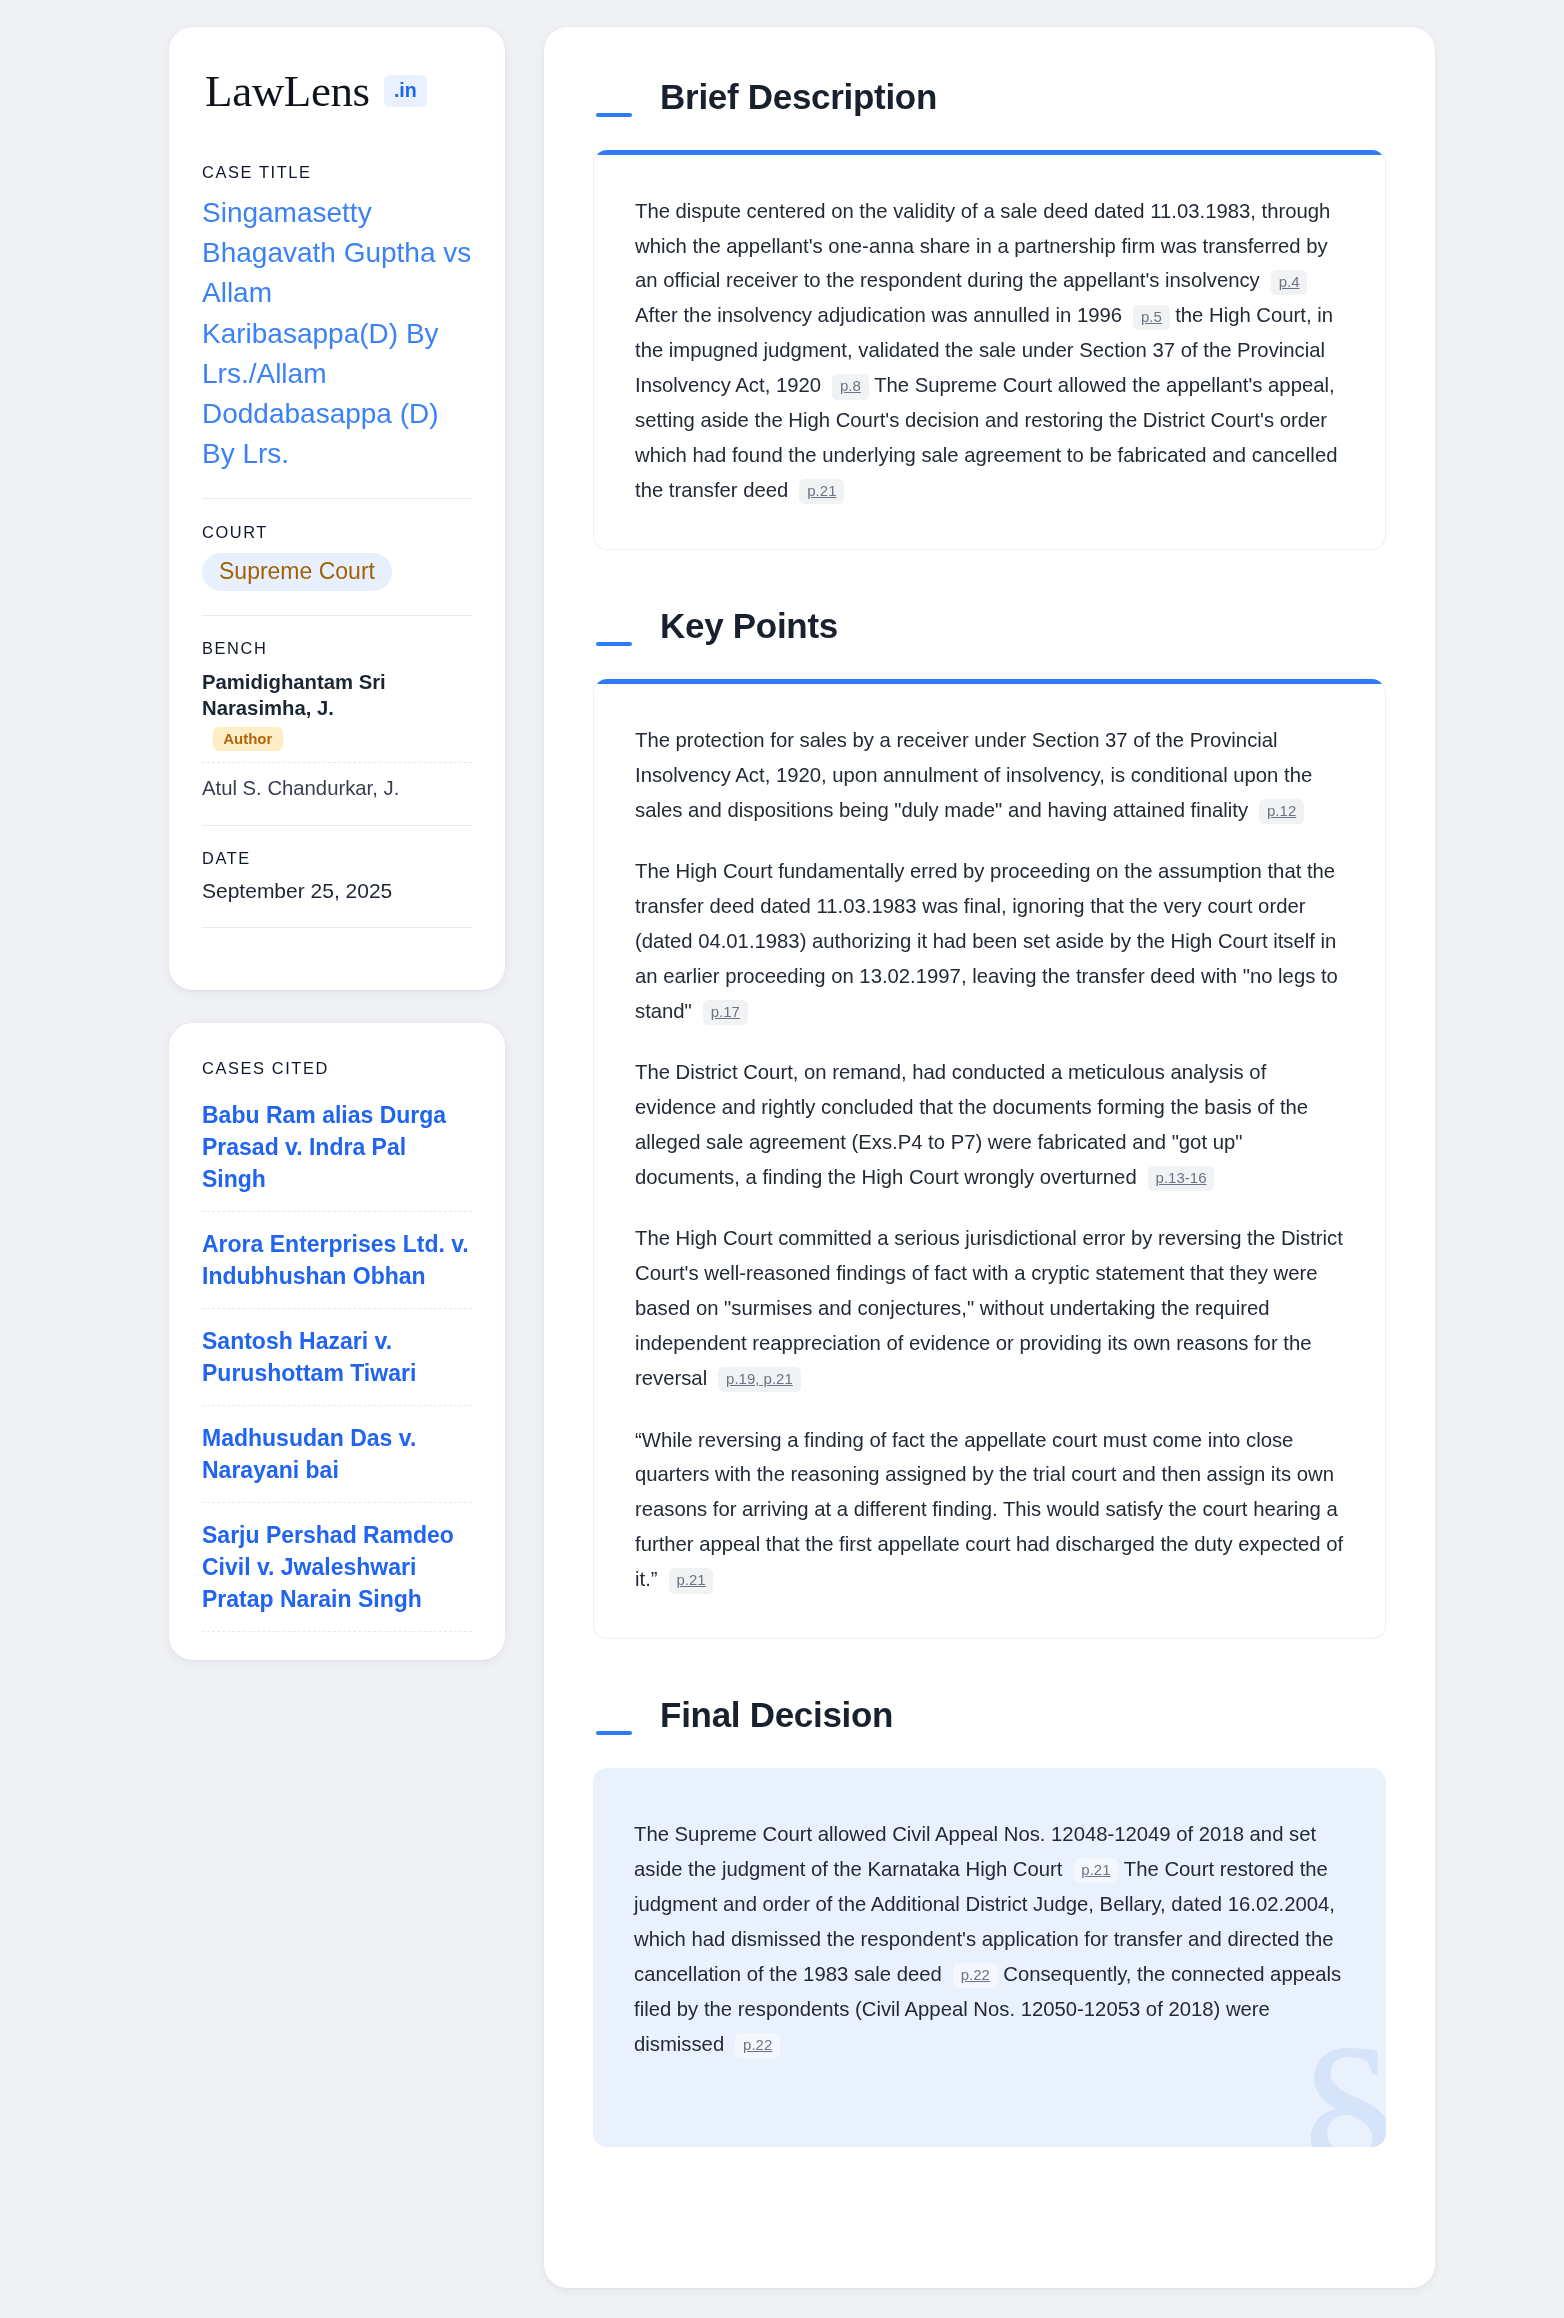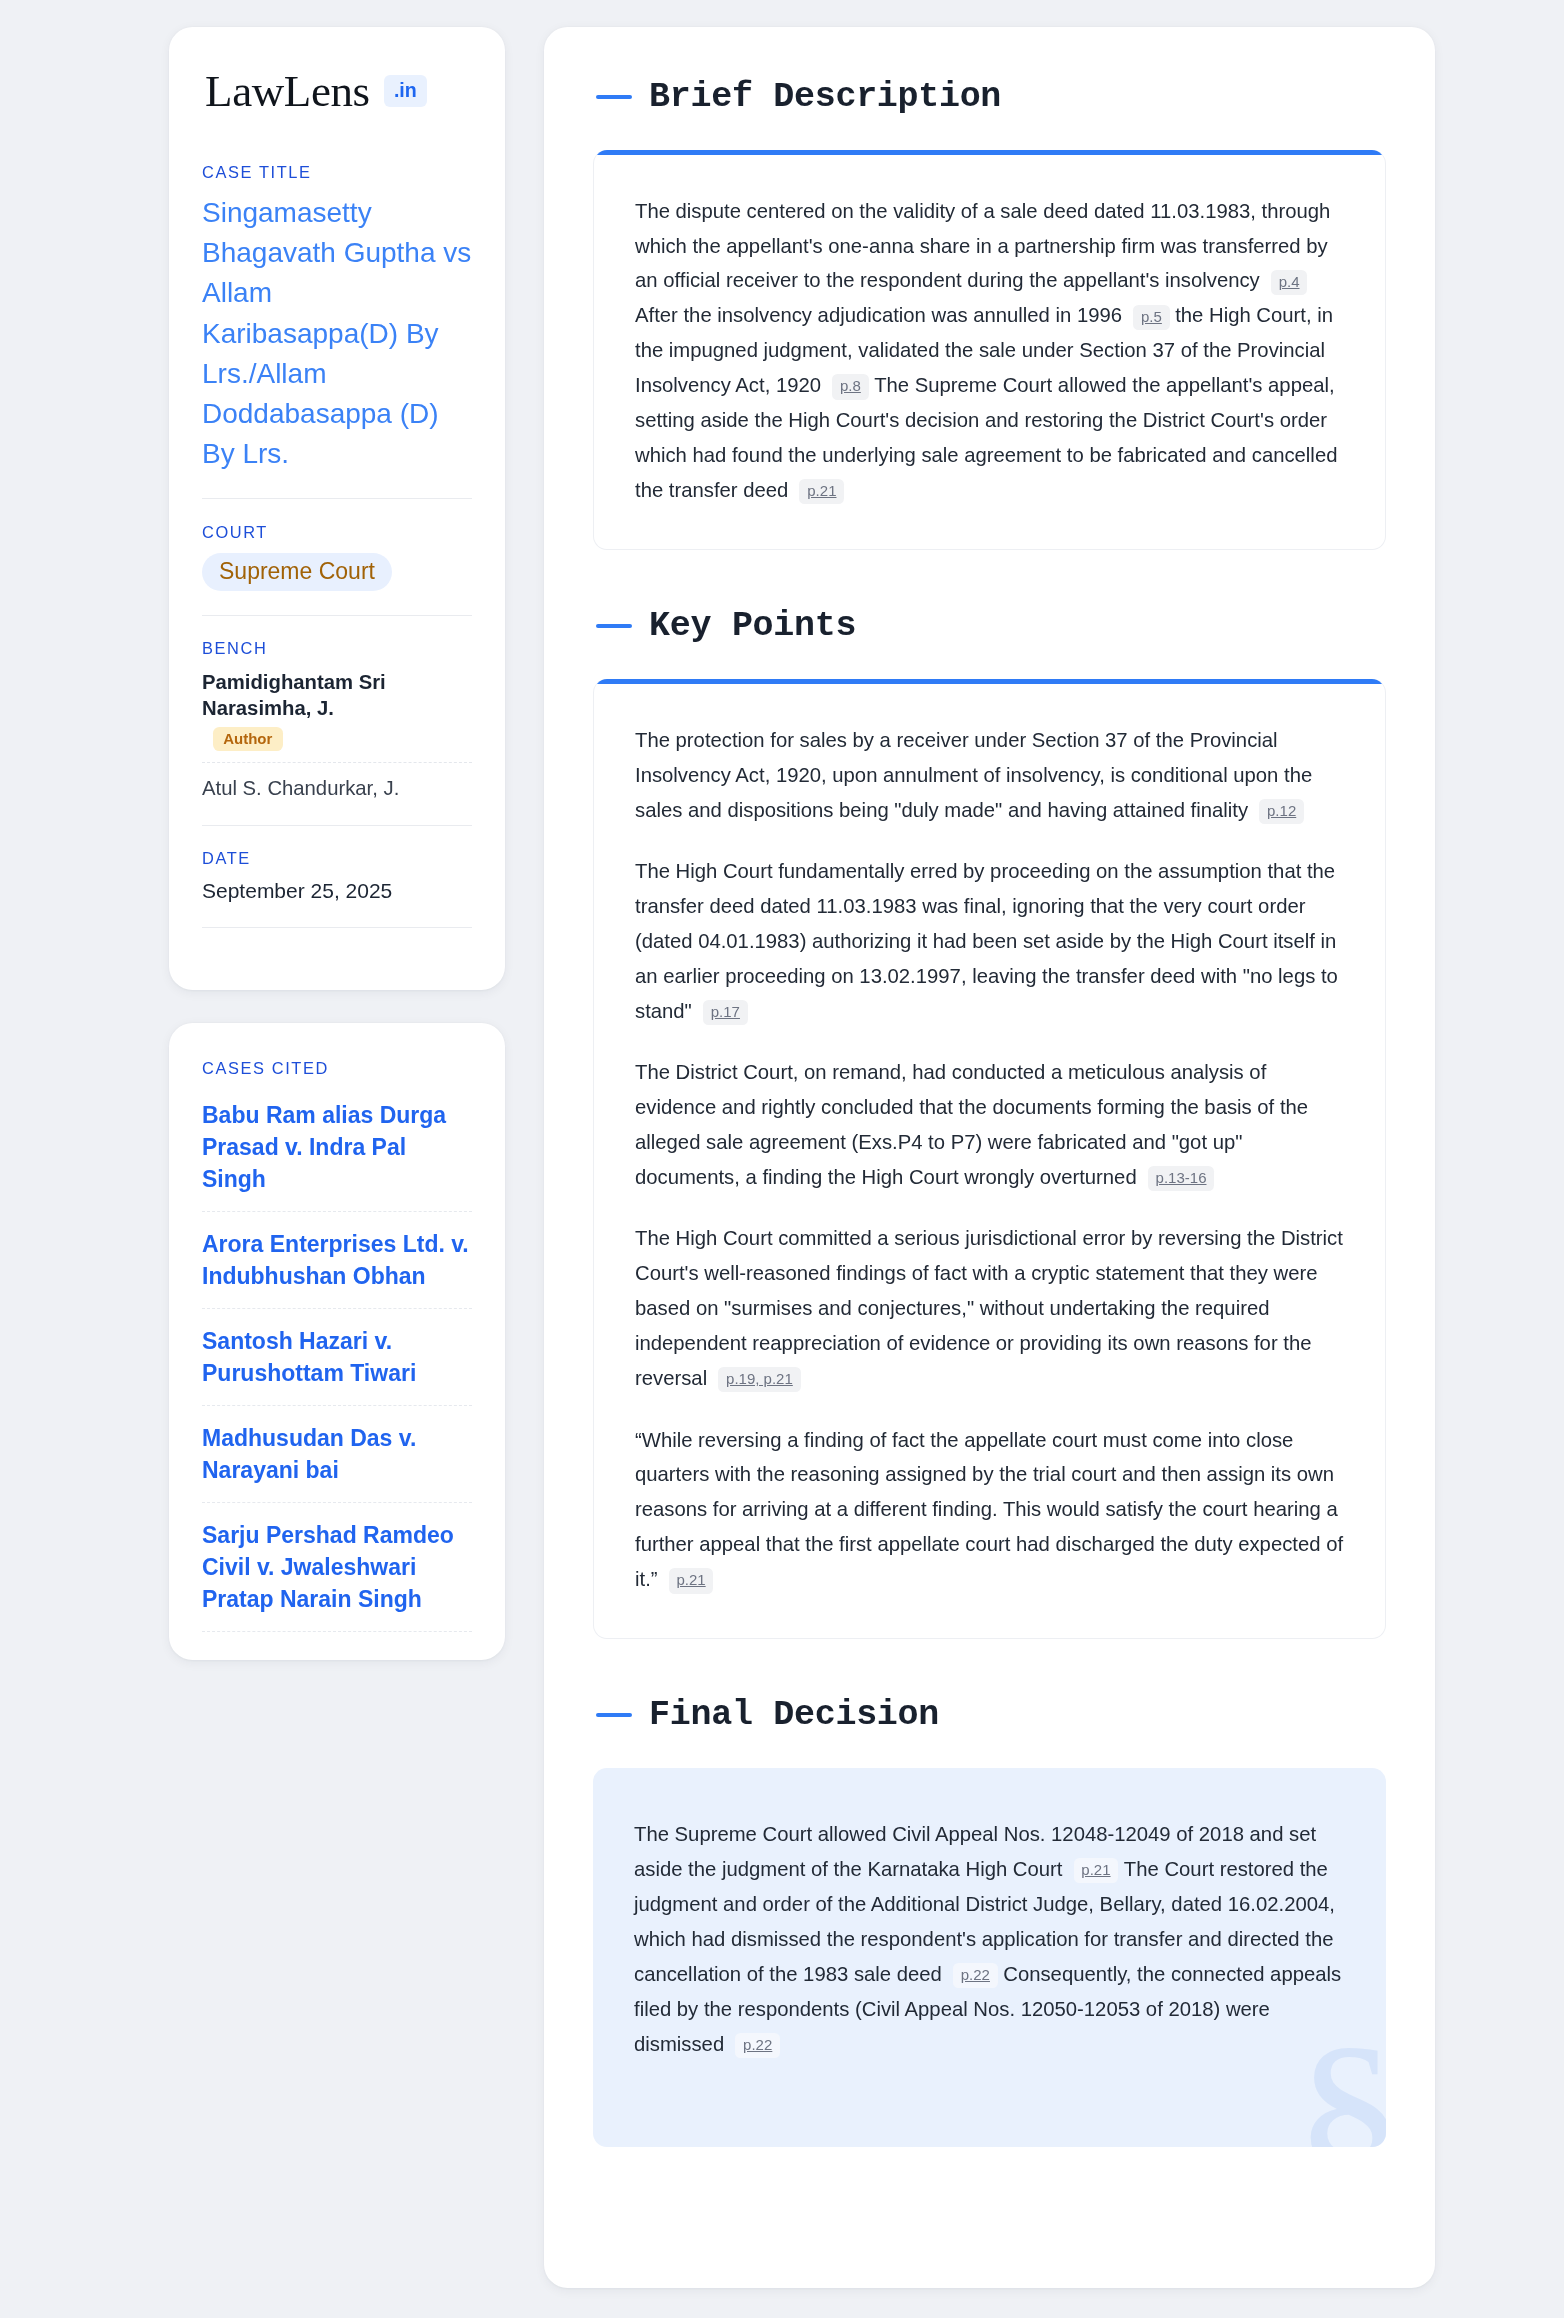--- a/index.html
+++ b/index.html
@@ -58,21 +58,21 @@
     font-size: 19.6px;
     font-weight: 600;
     border-radius: 6px;
     padding: 5.5px 10.2px 6.3px 10.2px;
     line-height: 1;
   }
 
   .meta-label {
     font-size: 16.4px;
     letter-spacing: 1.6px;
-    color: #1d4ed8;
+    color: #0f172a;
     text-transform: uppercase;
     margin-bottom: 11px;
     font-weight: 400;
   }
 
   .case-title {
     font-size: 28px;
     line-height: 1.44;
     color: #3b82f6;
   }
@@ -162,25 +162,24 @@
     border-radius: 23.5px;
     box-shadow: 0 2.3px 11px rgba(25,35,60,.055), 0 0.8px 2.3px rgba(25,35,60,.04);
     padding: 50px 49px 66px 49px;
     min-height: 2261px;
   }
 
   .section + .section { margin-top: 56px; }
 
   .section-head {
     display: flex;
-    align-items: center;
-    gap: 17px;
+    align-items: flex-end;
+    gap: 28px;
     margin-bottom: 33px;
     padding-left: 3.1px;
-    font-family: Liberation Mono, monospace;
   }
   .head-dash {
     width: 36px;
     height: 3.9px;
     background: #2f7bf6;
     border-radius: 2.3px;
     flex: 0 0 36px;
   }
   .section-title {
     font-size: 35px;

